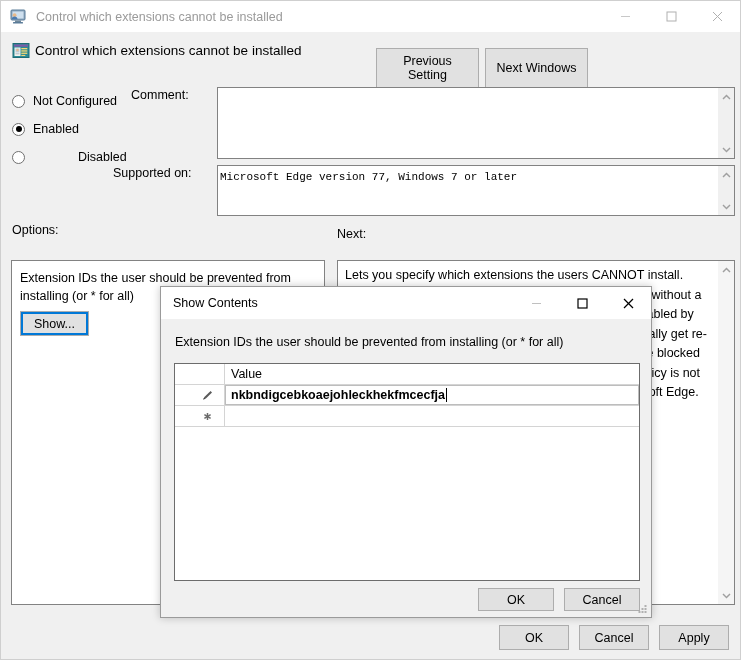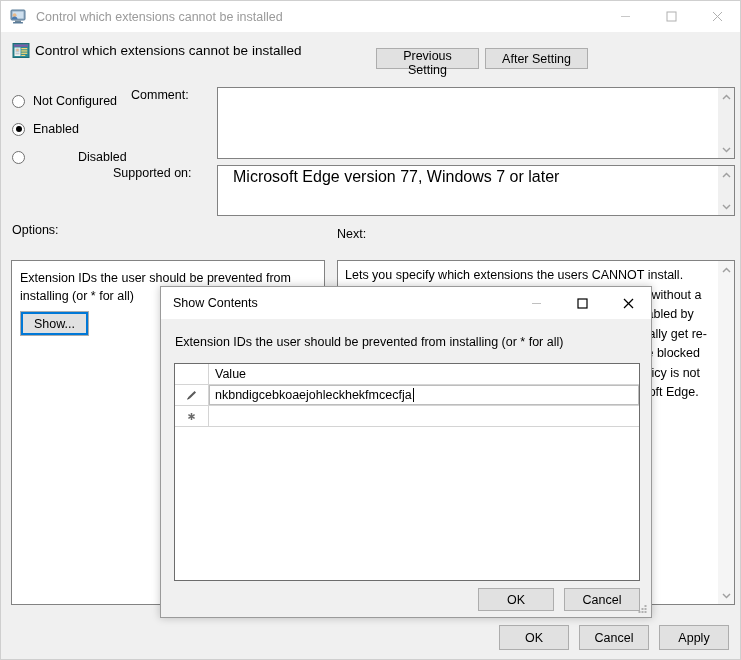--- a/index.html
+++ b/index.html
@@ -76,21 +76,21 @@
   }
   #header-title {
     position: absolute;
     left: 34px; top: 11px;
     font-size: 13.5px;
     color: #000;
     white-space: nowrap;
   }
   .topbtn {
     position: absolute;
-    height: 21px;
+    height: 40px;
     background: #e1e1e1;
     border: 1px solid #adadad;
     font-family: "Liberation Sans", sans-serif;
     font-size: 12.5px;
     color: #000;
     padding: 0 10px;
     box-sizing: border-box;
     cursor: default;
   }
   #btn-prev-setting { left: 375px; top: 47px; width: 103px; }
@@ -141,25 +141,26 @@
 
   .textbox {
     position: absolute;
     background: #ffffff;
     border: 1px solid #828282;
     box-sizing: border-box;
     display: flex;
   }
   .textbox .tb-text {
     flex: 1 1 auto;
-    padding: 3px 15px;
-    font-size: 16px;
+    padding: 3px 2px;
+    font-size: 11px;
     line-height: 16px;
     overflow: hidden;
     white-space: nowrap;
+    font-family: Liberation Mono, monospace;
   }
   .vscroll {
     width: 16px;
     flex: none;
     background: #f0f0f0;
     display: flex;
     flex-direction: column;
     justify-content: space-between;
     align-items: center;
   }
@@ -295,20 +296,21 @@
     width: 466px; height: 218px;
     background: #ffffff;
     border: 1px solid #6c6c6c;
     box-sizing: border-box;
   }
   .grid-row {
     display: flex;
     height: 21px;
     border-bottom: 1px solid #d4d4d4;
     box-sizing: border-box;
+    padding-left: 16px;
   }
   .grid-rowhdr {
     width: 34px;
     flex: none;
     border-right: 1px solid #d4d4d4;
     background: #ffffff;
     display: flex;
     align-items: center;
     justify-content: center;
     box-sizing: border-box;
@@ -320,20 +322,21 @@
     padding-left: 6px;
     font-size: 12.5px;
     box-sizing: border-box;
   }
   #grid-header .grid-cell { font-size: 12.5px; }
   #grid-row-edit .grid-cell {
     border: 1px solid #bdbdbd;
     box-sizing: border-box;
     margin: 0;
     padding-left: 5px;
+    font-weight: bold;
   }
   .caret {
     display: inline-block;
     width: 1px;
     height: 14px;
     background: #000;
     margin-left: 1px;
     vertical-align: middle;
   }
 
@@ -407,21 +410,21 @@
         <rect x="3.5" y="11.3" width="4" height="1" fill="#a9b8c4"></rect>
         <rect x="9.3" y="6" width="6" height="1.3" fill="#f7d774"></rect>
         <rect x="9.3" y="8.3" width="6" height="1.3" fill="#f7d774"></rect>
         <rect x="9.3" y="10.6" width="6" height="1.3" fill="#f7d774"></rect>
         <rect x="9.3" y="12.9" width="4" height="1.1" fill="#f7d774"></rect>
       </svg>
     </span>
     <span id="header-title">Control which extensions cannot be installed</span>
   </div>
   <button class="topbtn" id="btn-prev-setting">Previous Setting</button>
-  <button class="topbtn" id="btn-next-setting">After Setting</button>
+  <button class="topbtn" id="btn-next-setting">Next Windows</button>
 
   <div class="radio-row" id="radio-not-configured">
     <span class="radio-mark"></span>
     <span class="lbl">Not Configured</span>
   </div>
   <div class="radio-row" id="radio-enabled">
     <span class="radio-mark checked"></span>
     <span class="lbl">Enabled</span>
   </div>
   <div class="radio-row" id="radio-disabled">

